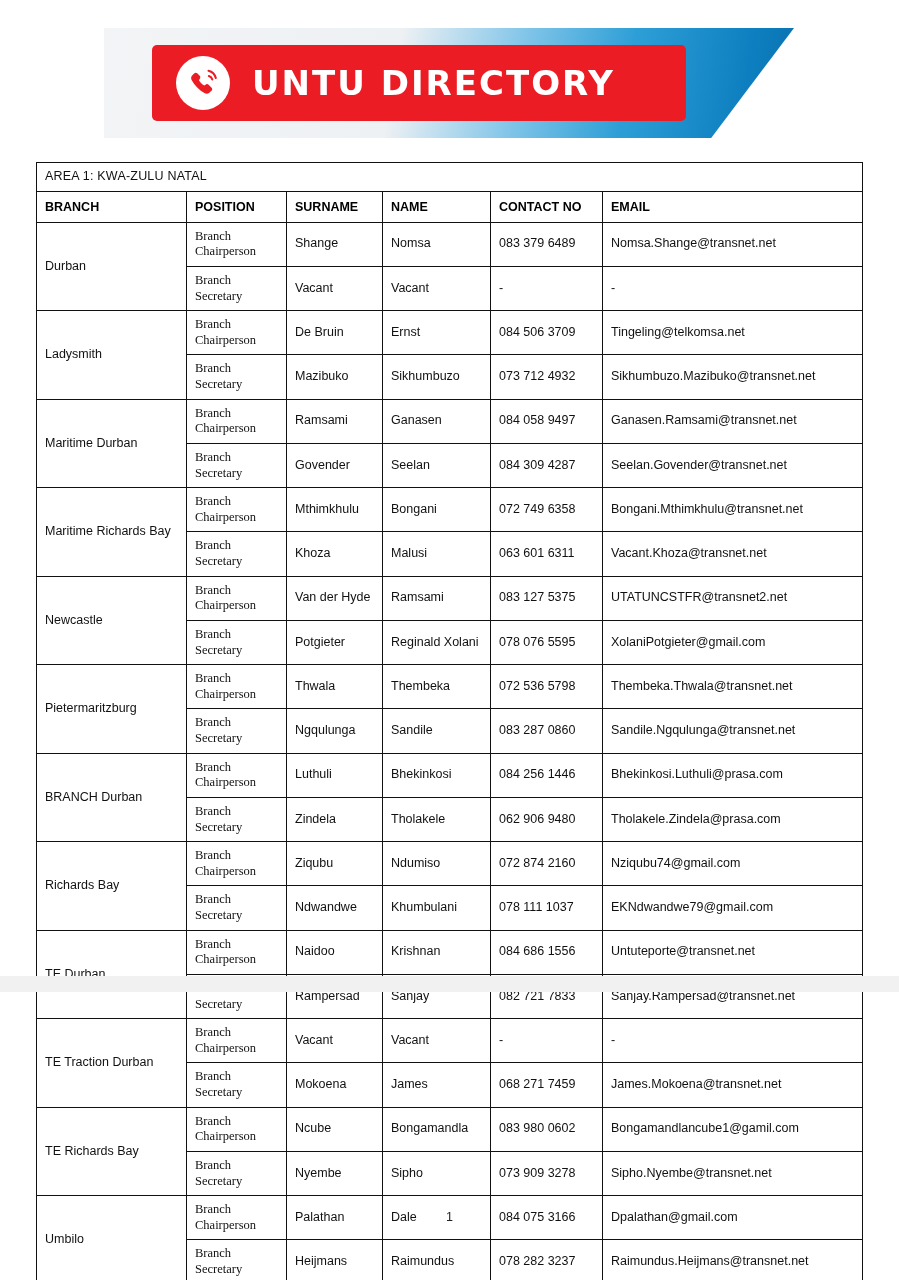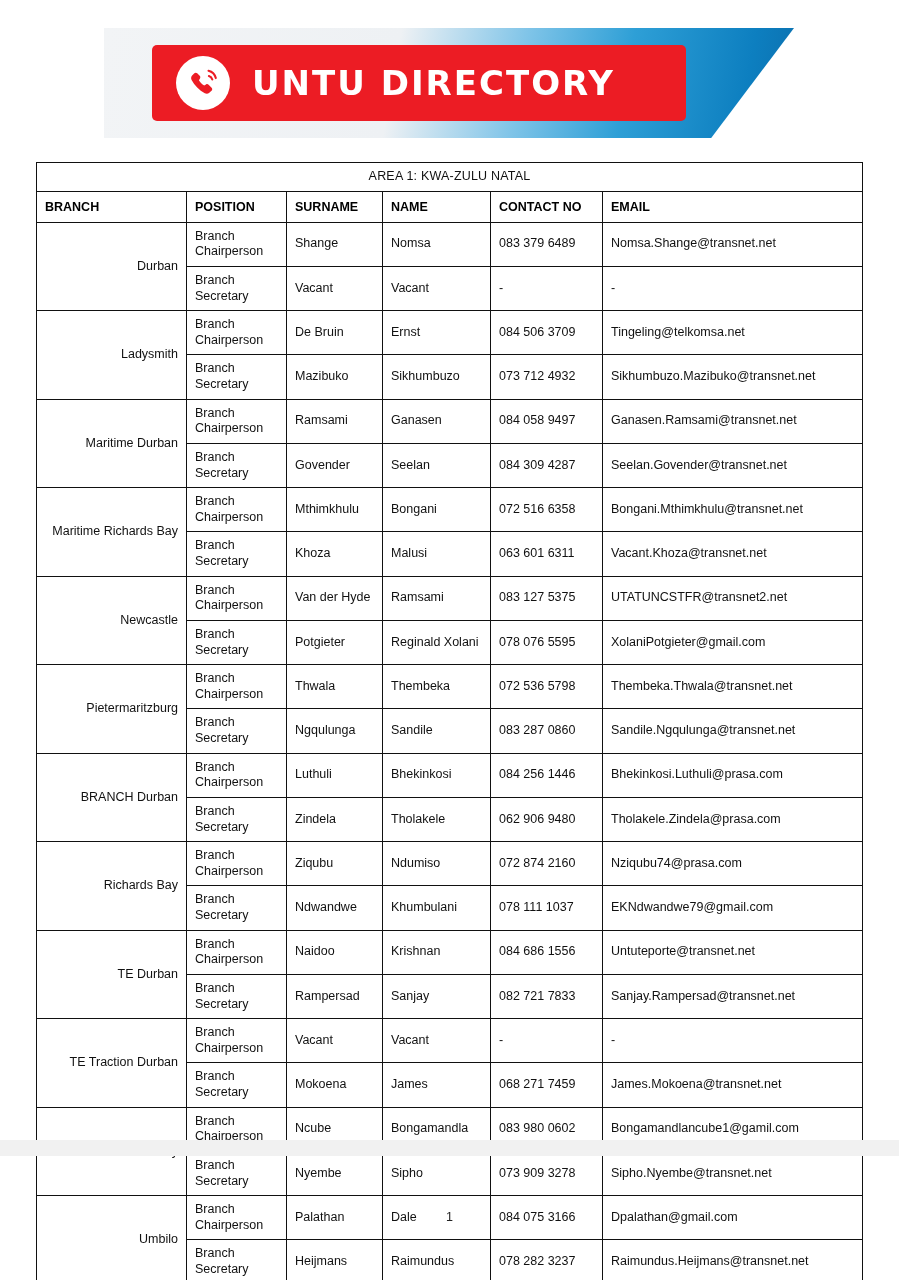--- a/index.html
+++ b/index.html
@@ -9,21 +9,21 @@
   }
   body {
     width: 899px;
     height: 1280px;
     font-family: "Liberation Sans", sans-serif;
     position: relative;
     overflow: hidden;
   }
   .page {
     width: 899px;
-    height: 1156px;
+    height: 992px;
     background: #ffffff;
     position: relative;
     box-sizing: border-box;
   }
 
   
   .banner-wrap {
     position: absolute;
     left: 104px;
     top: 28px;
@@ -78,21 +78,21 @@
   }
   table.dir {
     border-collapse: collapse;
     width: 826px;
     table-layout: fixed;
     font-size: 12.5px;
   }
   .area-bar td {
     background: #ec1c24;
     color: #ffffff;
-    text-align: center;
+    text-align: left;
     font-size: 12.5px;
     padding: 3px 0 4px 0;
     border: 1px solid #ec1c24;
     letter-spacing: .2px;
   }
   table.dir th {
     border: 1px solid #111111;
     font-size: 12.5px;
     font-weight: bold;
     text-align: left;
@@ -108,25 +108,25 @@
     color: #111111;
     font-size: 12.5px;
     line-height: 1.25;
     background: #ffffff;
   }
   td.branch {
     color: #ec1c24;
     font-size: 14px;
     vertical-align: middle;
     padding-left: 12px;
-    text-align: right;
   }
   td.position {
     font-size: 12px;
     line-height: 1.15;
+    font-family: Liberation Serif, serif;
   }
   .vacant { color: #ec1c24; margin-top: 14px; }
   .dash { color: #ec1c24; }
   .c-branch  { width: 150px; }
   .c-pos     { width: 100px; }
   .c-surname { width: 96px; }
   .c-name    { width: 108px; }
   .c-contact { width: 112px; }
   .c-email   { width: 260px; }
 
@@ -236,21 +236,21 @@
           <td>Seelan</td>
           <td>084 309 4287</td>
           <td>Seelan.Govender@transnet.net</td>
         </tr>
 
         <tr>
           <td class="branch" rowspan="2">Maritime Richards Bay</td>
           <td class="position">Branch Chairperson</td>
           <td>Mthimkhulu</td>
           <td>Bongani</td>
-          <td>072 516 6358</td>
+          <td>072 749 6358</td>
           <td>Bongani.Mthimkhulu@transnet.net</td>
         </tr>
         <tr>
           <td class="position">Branch Secretary</td>
           <td>Khoza</td>
           <td>Malusi</td>
           <td>063 601 6311</td>
           <td>Vacant.Khoza@transnet.net</td>
         </tr>
 
@@ -301,21 +301,21 @@
           <td>062 906 9480</td>
           <td>Tholakele.Zindela@prasa.com</td>
         </tr>
 
         <tr>
           <td class="branch" rowspan="2">Richards Bay</td>
           <td class="position">Branch Chairperson</td>
           <td>Ziqubu</td>
           <td>Ndumiso</td>
           <td>072 874 2160</td>
-          <td>Nziqubu74@prasa.com</td>
+          <td>Nziqubu74@gmail.com</td>
         </tr>
         <tr>
           <td class="position">Branch Secretary</td>
           <td>Ndwandwe</td>
           <td>Khumbulani</td>
           <td>078 111 1037</td>
           <td>EKNdwandwe79@gmail.com</td>
         </tr>
 
         <tr>

